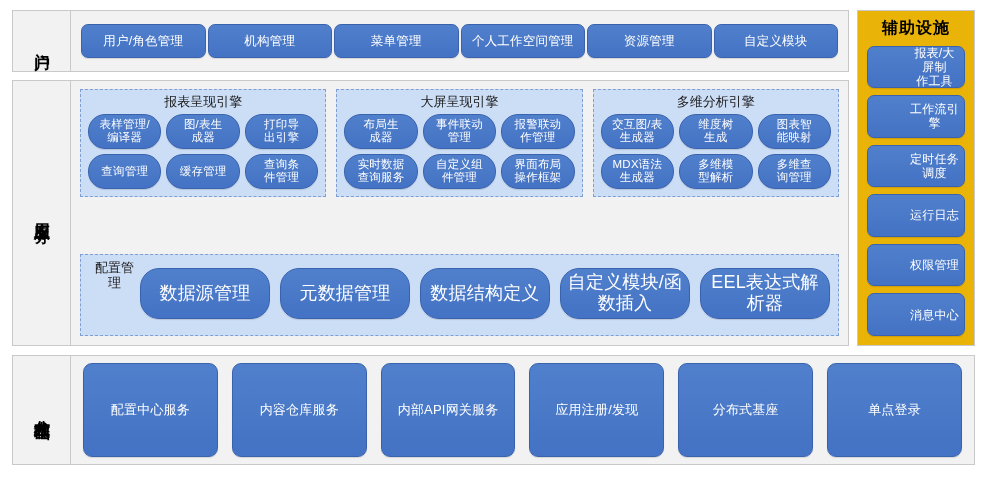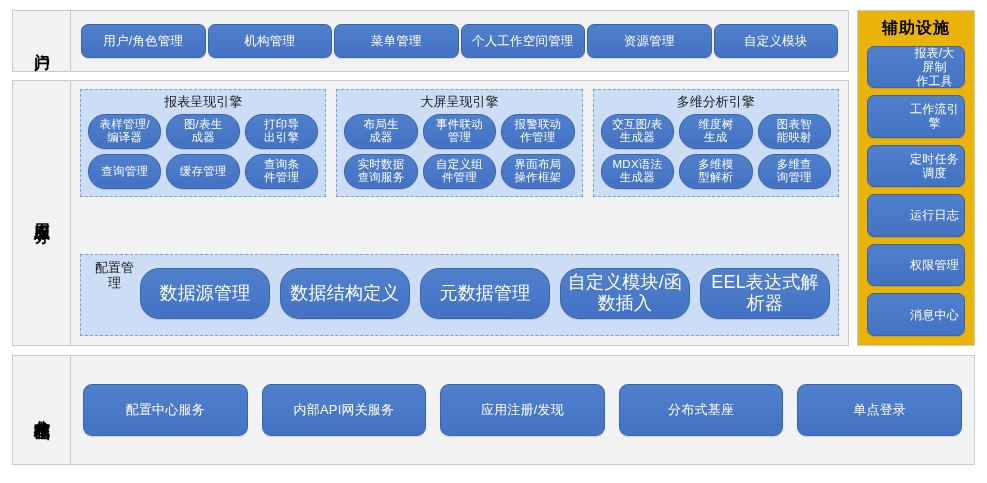--- a/index.html
+++ b/index.html
@@ -215,21 +215,21 @@
     margin-top: 9px;
   }
   #base-section .band-label span { letter-spacing: 1px; }
   #base-section .band-body {
     align-items: center;
     padding: 0 12px;
     gap: 14px;
   }
   #base-section .btn {
     flex: 1 1 0;
-    height: 52px;
+    height: 94px;
     font-size: 13px;
     border-radius: 9px;
   }
 </style>
 </head>
 <body>
 
 <div id="diagram">
 
   <div class="top-wrap">
@@ -304,22 +304,22 @@
                   <div class="btn">多维查
 询管理</div>
                 </div>
               </div>
             </div>
 
           <div class="config-panel">
             <div class="engine-title">配置管理</div>
             <div class="config-row" id="config-items">
                 <div class="btn">数据源管理</div>
+                <div class="btn">元数据管理</div>
                 <div class="btn">数据结构定义</div>
-                <div class="btn">元数据管理</div>
                 <div class="btn">自定义模块/函数插入</div>
                 <div class="btn">EEL表达式解析器</div>
               </div>
           </div>
         </div>
       </div>
 
     </div>
 
     <div id="aux-section">
@@ -336,20 +336,21 @@
     </div>
 
   </div>
 
   <div class="section" id="base-section">
     <div class="band-label">
       <span>分布式基础</span>
     </div>
     <div class="band-body" id="base-items">
         <div class="btn">配置中心服务</div>
+        <div class="btn">内容仓库服务</div>
         <div class="btn">内部API网关服务</div>
         <div class="btn">应用注册/发现</div>
         <div class="btn">分布式基座</div>
         <div class="btn">单点登录</div>
       </div>
   </div>
 
 </div>
 
 </body></html>

